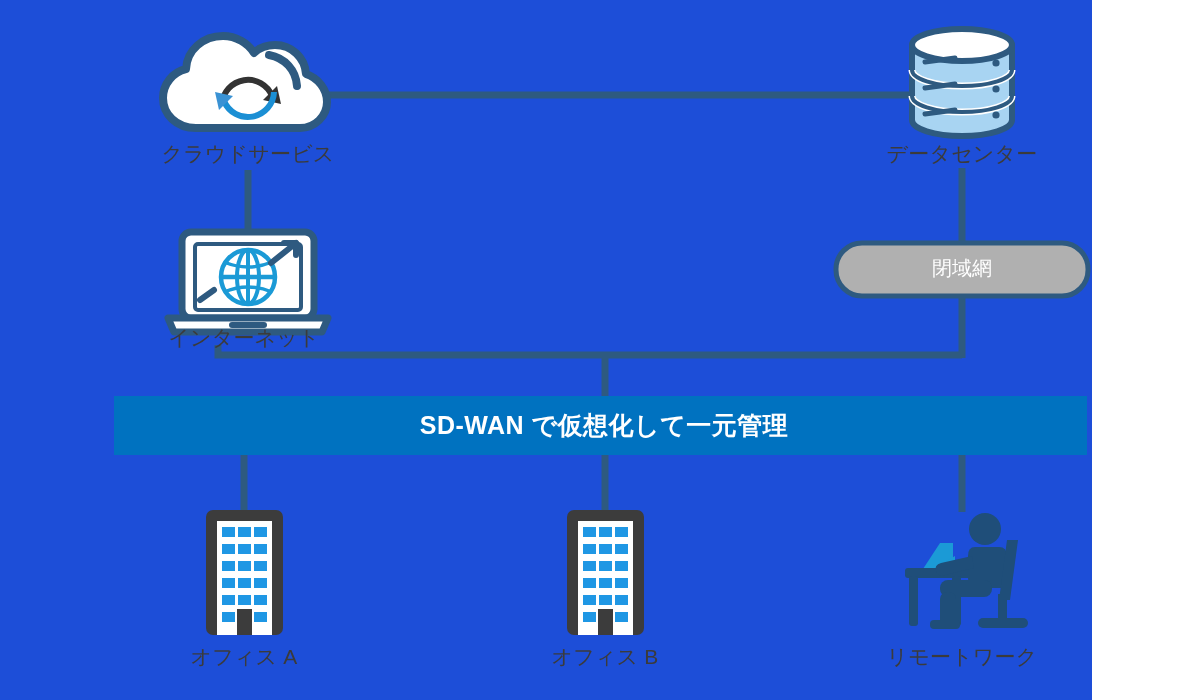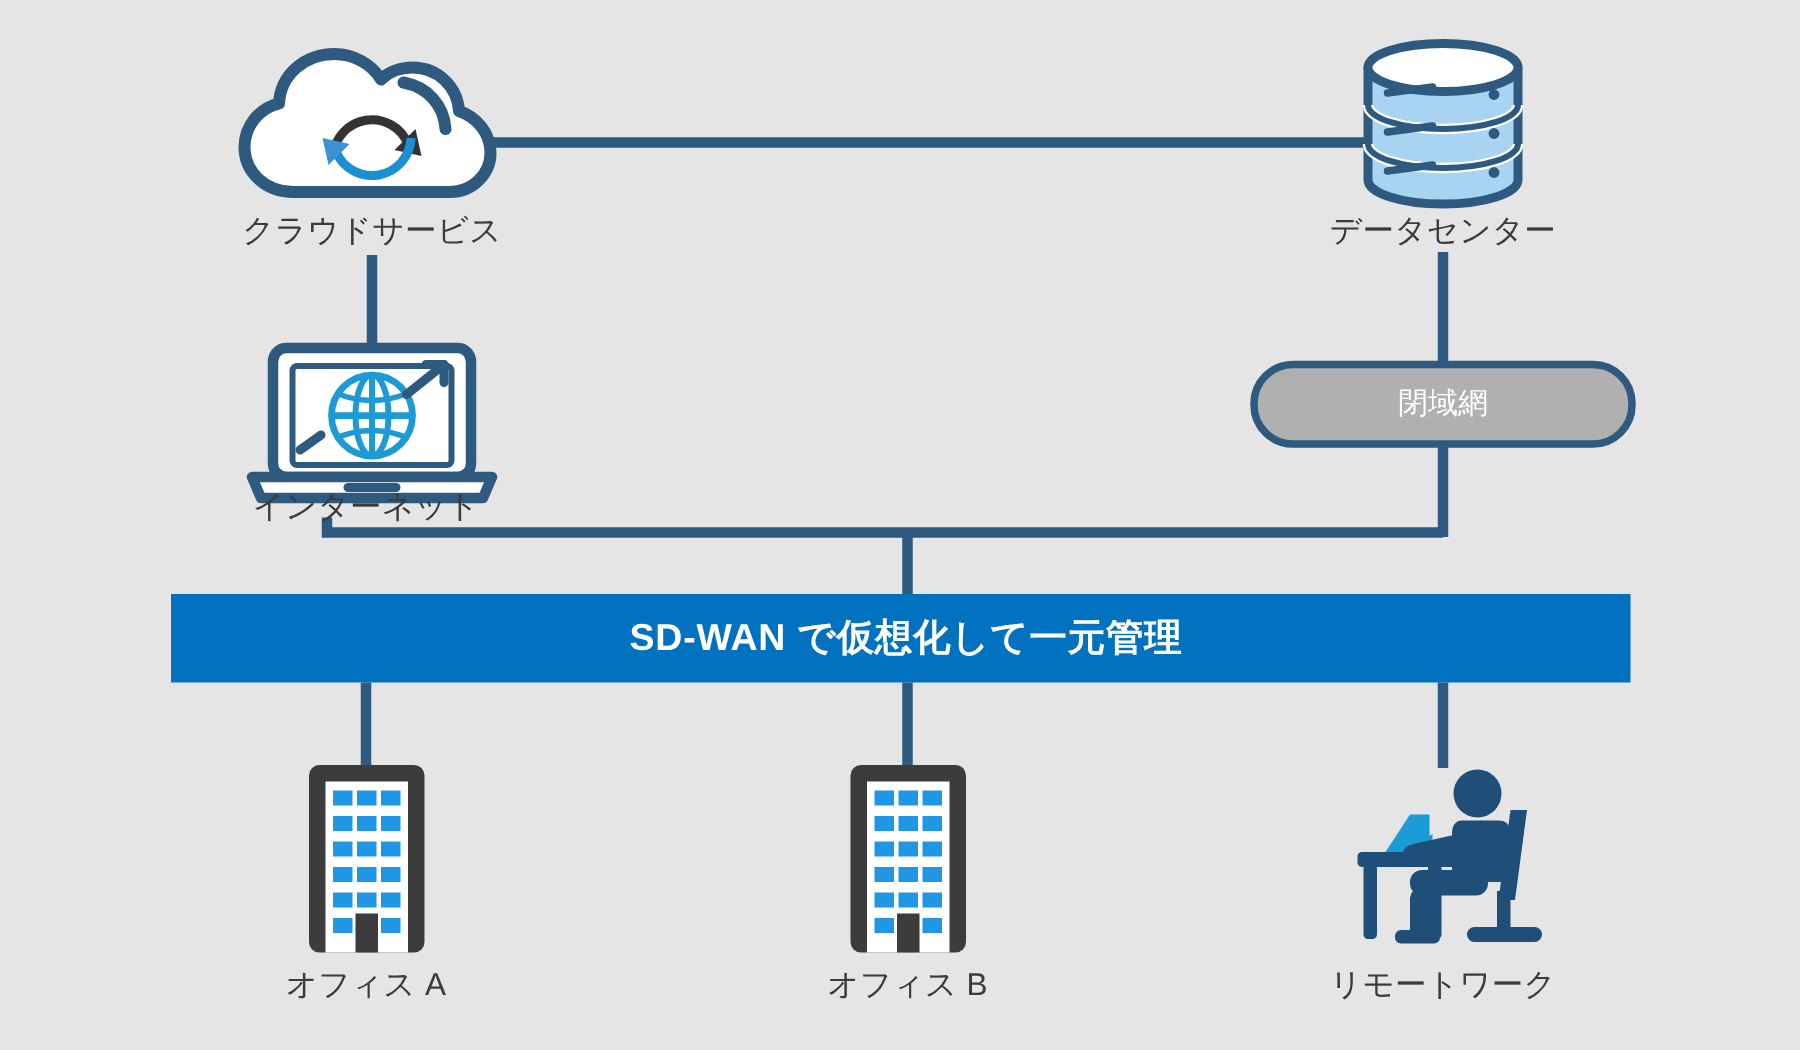--- a/index.html
+++ b/index.html
@@ -6,23 +6,23 @@
   html, body {
     margin: 0;
     padding: 0;
     background: #ffffff;
   }
   body {
     font-family: "Liberation Sans", "DejaVu Sans", sans-serif;
   }
   #diagram-root {
     position: relative;
-    width: 1200px;
+    width: 1092px;
     height: 700px;
-    background: #e5e5e5;
+    background: #1d4ed8;
     overflow: hidden;
   }
   #diagram-svg {
     position: absolute;
     inset: 0;
     width: 1200px;
     height: 700px;
     display: block;
   }
   .node-label {

